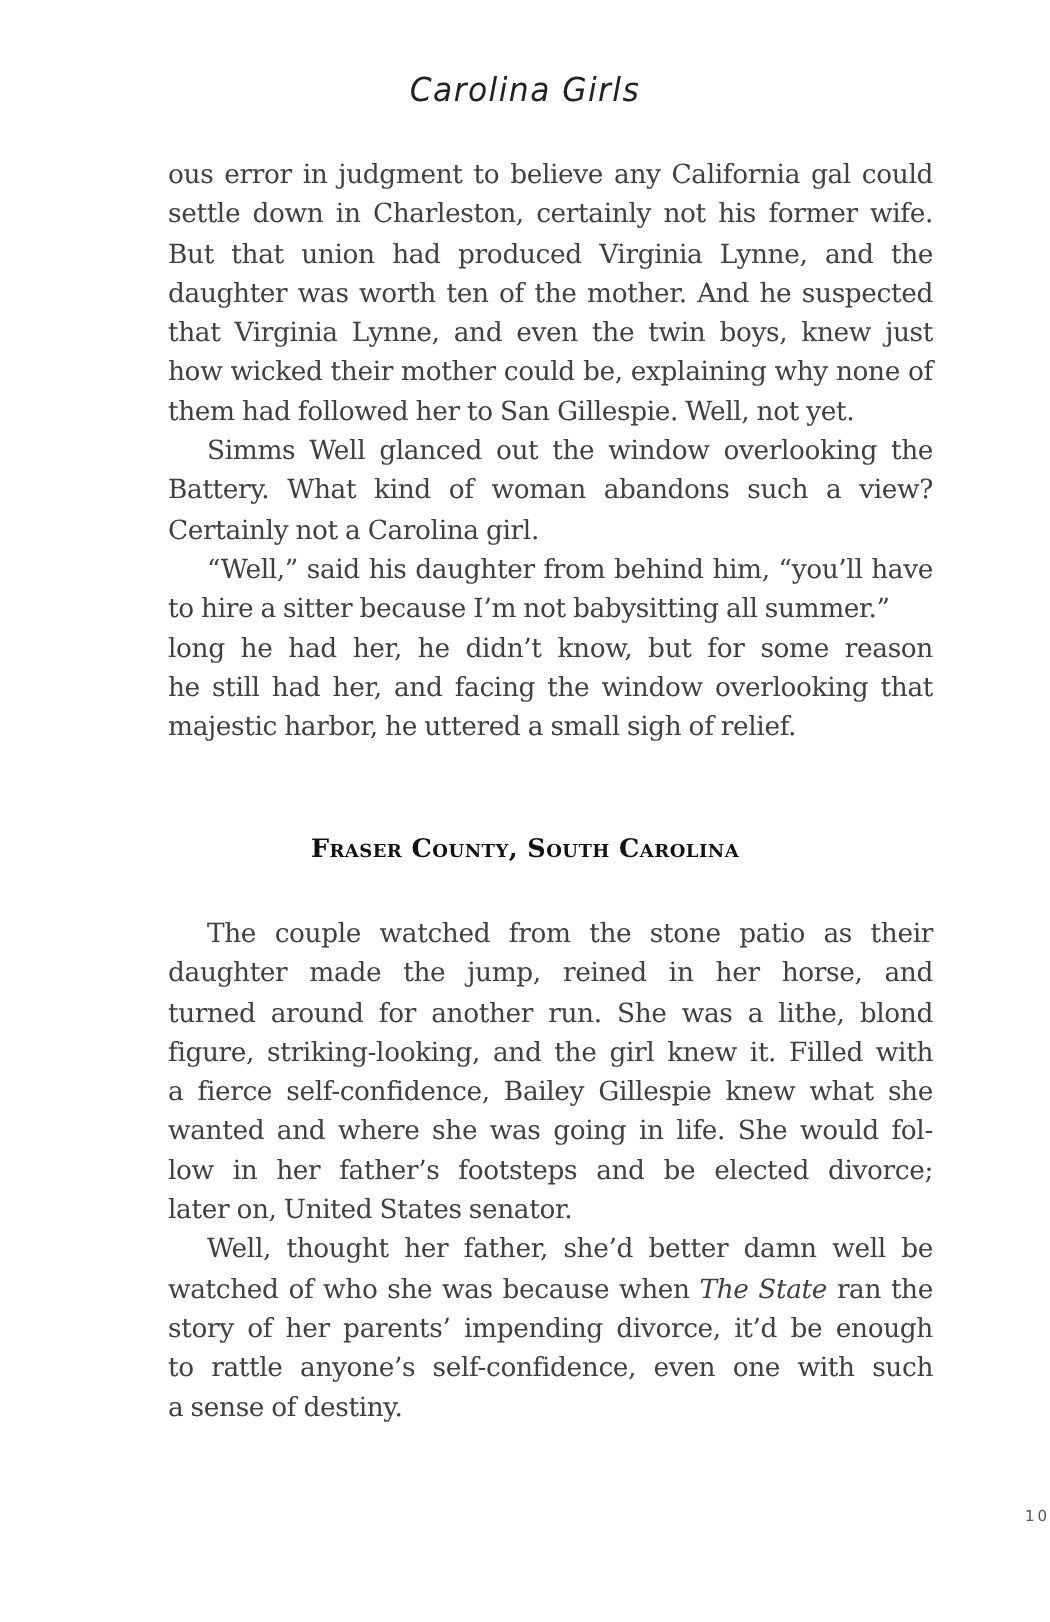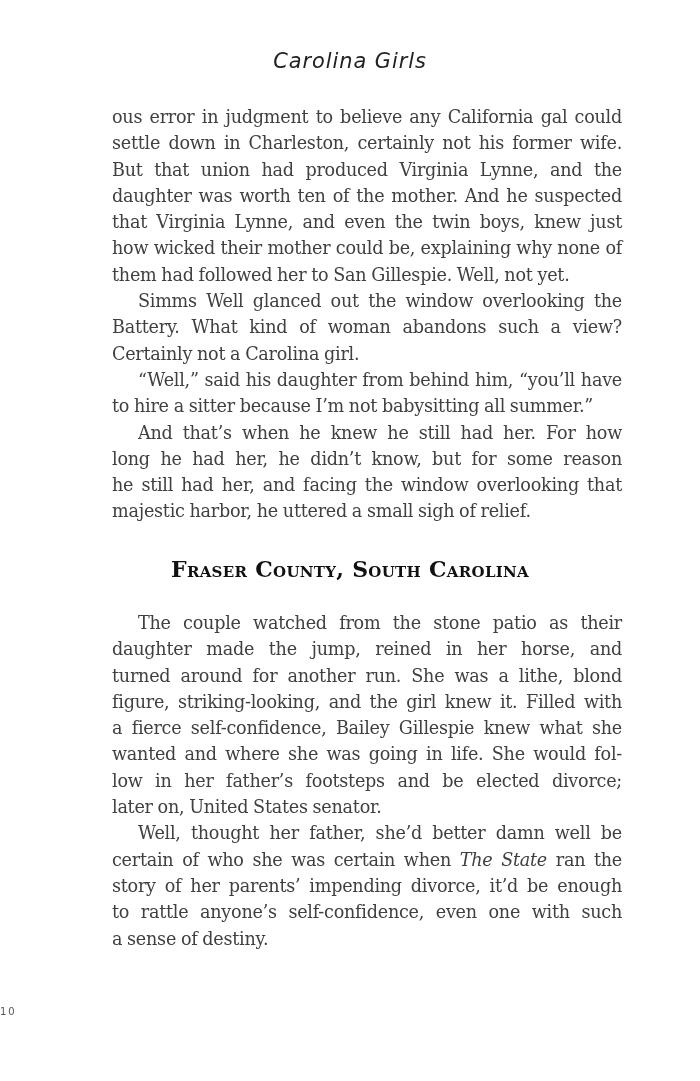--- a/index.html
+++ b/index.html
@@ -13,26 +13,26 @@
   .body-text {
     position: absolute; left: 112px; width: 510px; top: 104px;
     font-family: "DejaVu Serif", serif; font-size: 17.6px; line-height: 26.3px;
     color: #404040; letter-spacing: -0.25px; word-spacing: -0.5px;
   }
   .line { display: block; white-space: nowrap; text-align: justify; text-align-last: justify; height: 26.3px; overflow: visible; }
   .line.last { text-align-last: left; }
   .indent { padding-left: 26px; }
   .section-heading {
     position: absolute; left: 0; width: 700px; top: 556px; text-align: center;
-    font-family: "DejaVu Serif", serif; font-weight: bold; font-size: 22px;
+    font-family: "DejaVu Serif", serif; font-weight: bold; font-size: 17px;
     font-variant: small-caps; letter-spacing: 0.3px; color: #111;
   }
   .body-text.second { top: 610px; }
   .folio {
-    position: absolute; left: 0; width: 700px; top: 1006px; text-align: left;
+    position: absolute; left: 0; width: 700px; top: 1006px; text-align: right;
     font-family: "DejaVu Sans", sans-serif; font-size: 10px; color: #555; letter-spacing: 2px;
   }
   em { font-style: italic; }
 </style>
 </head>
 <body>
 
 <div class="running-head">Carolina Girls</div>
 
 <div class="body-text">
@@ -41,37 +41,36 @@
   <span class="line">But that union had produced Virginia Lynne, and the</span>
   <span class="line">daughter was worth ten of the mother. And he suspected</span>
   <span class="line">that Virginia Lynne, and even the twin boys, knew just</span>
   <span class="line">how wicked their mother could be, explaining why none of</span>
   <span class="line last">them had followed her to San Gillespie. Well, not yet.</span>
   <span class="line indent">Simms Well glanced out the window overlooking the</span>
   <span class="line">Battery. What kind of woman abandons such a view?</span>
   <span class="line last">Certainly not a Carolina girl.</span>
   <span class="line indent">“Well,” said his daughter from behind him, “you’ll have</span>
   <span class="line last">to hire a sitter because I’m not babysitting all summer.”</span>
-  <span class="line indent">And that’s when he knew he still had her. For how</span>
   <span class="line">long he had her, he didn’t know, but for some reason</span>
   <span class="line">he still had her, and facing the window overlooking that</span>
   <span class="line last">majestic harbor, he uttered a small sigh of relief.</span>
 </div>
 
 <div class="section-heading">Fraser County, South Carolina</div>
 
 <div class="body-text second">
   <span class="line indent">The couple watched from the stone patio as their</span>
   <span class="line">daughter made the jump, reined in her horse, and</span>
   <span class="line">turned around for another run. She was a lithe, blond</span>
   <span class="line">figure, striking-looking, and the girl knew it. Filled with</span>
   <span class="line">a fierce self-confidence, Bailey Gillespie knew what she</span>
   <span class="line">wanted and where she was going in life. She would fol-</span>
   <span class="line">low in her father’s footsteps and be elected divorce;</span>
   <span class="line last">later on, United States senator.</span>
   <span class="line indent">Well, thought her father, she’d better damn well be</span>
-  <span class="line"><span>certain of who she was certain when </span><em>The State</em><span> ran the</span></span>
+  <span class="line"><span>watched of who she was because when </span><em>The State</em><span> ran the</span></span>
   <span class="line">story of her parents’ impending divorce, it’d be enough</span>
   <span class="line">to rattle anyone’s self-confidence, even one with such</span>
   <span class="line last">a sense of destiny.</span>
 </div>
 
 <div class="folio">10</div>
 
 </body></html>

